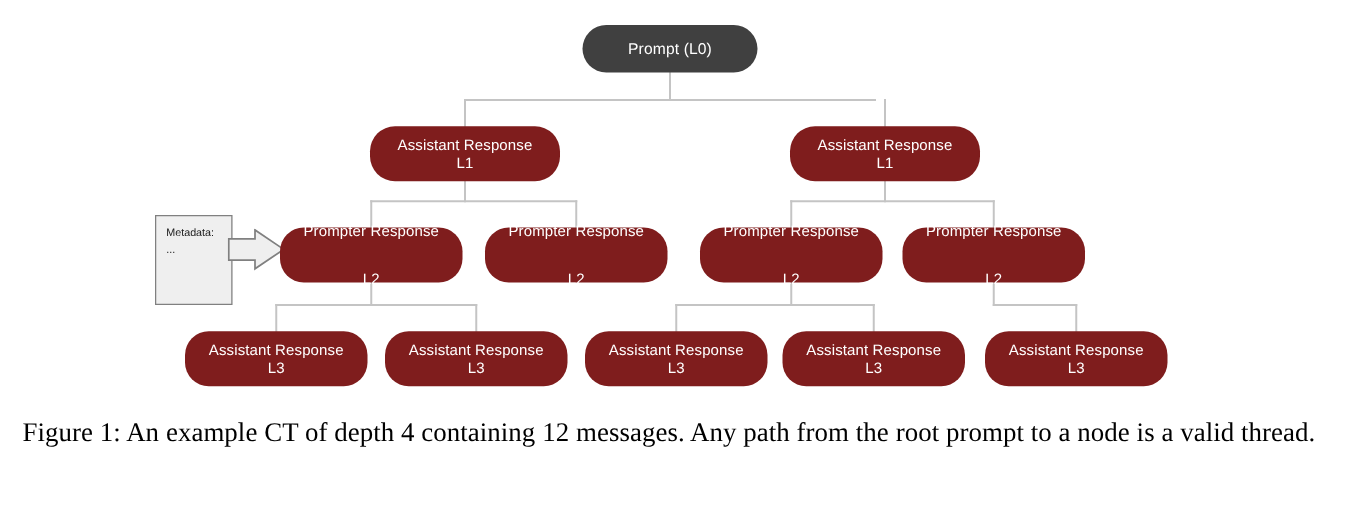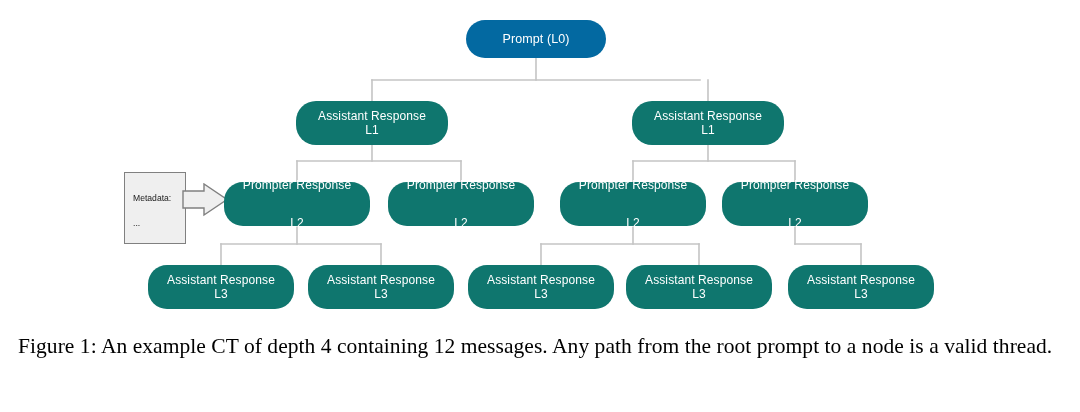--- a/index.html
+++ b/index.html
@@ -49,44 +49,44 @@
     line-height: 1.18;
     letter-spacing: 0.1px;
     user-select: none;
   }
   .node .label-line {
     display: block;
     white-space: nowrap;
   }
 
   .node-l0 {
-    background: #0369a1;
+    background: #404040;
     border-radius: 20px;
     font-size: 12.5px;
   }
   .node-l1, .node-l2, .node-l3 {
-    background: #0f766e;
+    background: #7f1d1d;
     border-radius: 20px;
     font-size: 12px;
   }
   .node-l2 { border-radius: 19px; gap: 23px; }
   .node-l3 { border-radius: 19px; }
 
   #metadata-box {
     position: absolute;
     box-sizing: border-box;
     background: #EFEFEF;
     border: 1.4px solid #808080;
     color: #1a1a1a;
     font-size: 8.6px;
     line-height: 1.55;
     padding: 7px 0 0 8px;
     text-align: left;
   }
-  #metadata-box .meta-line { display: block; white-space: nowrap; margin-top: 12px; }
+  #metadata-box .meta-line { display: block; white-space: nowrap; }
 
   #metadata-arrow {
     position: absolute;
     pointer-events: none;
   }
 
   #caption {
     position: absolute;
     left: 18px;
     top: 333px;

